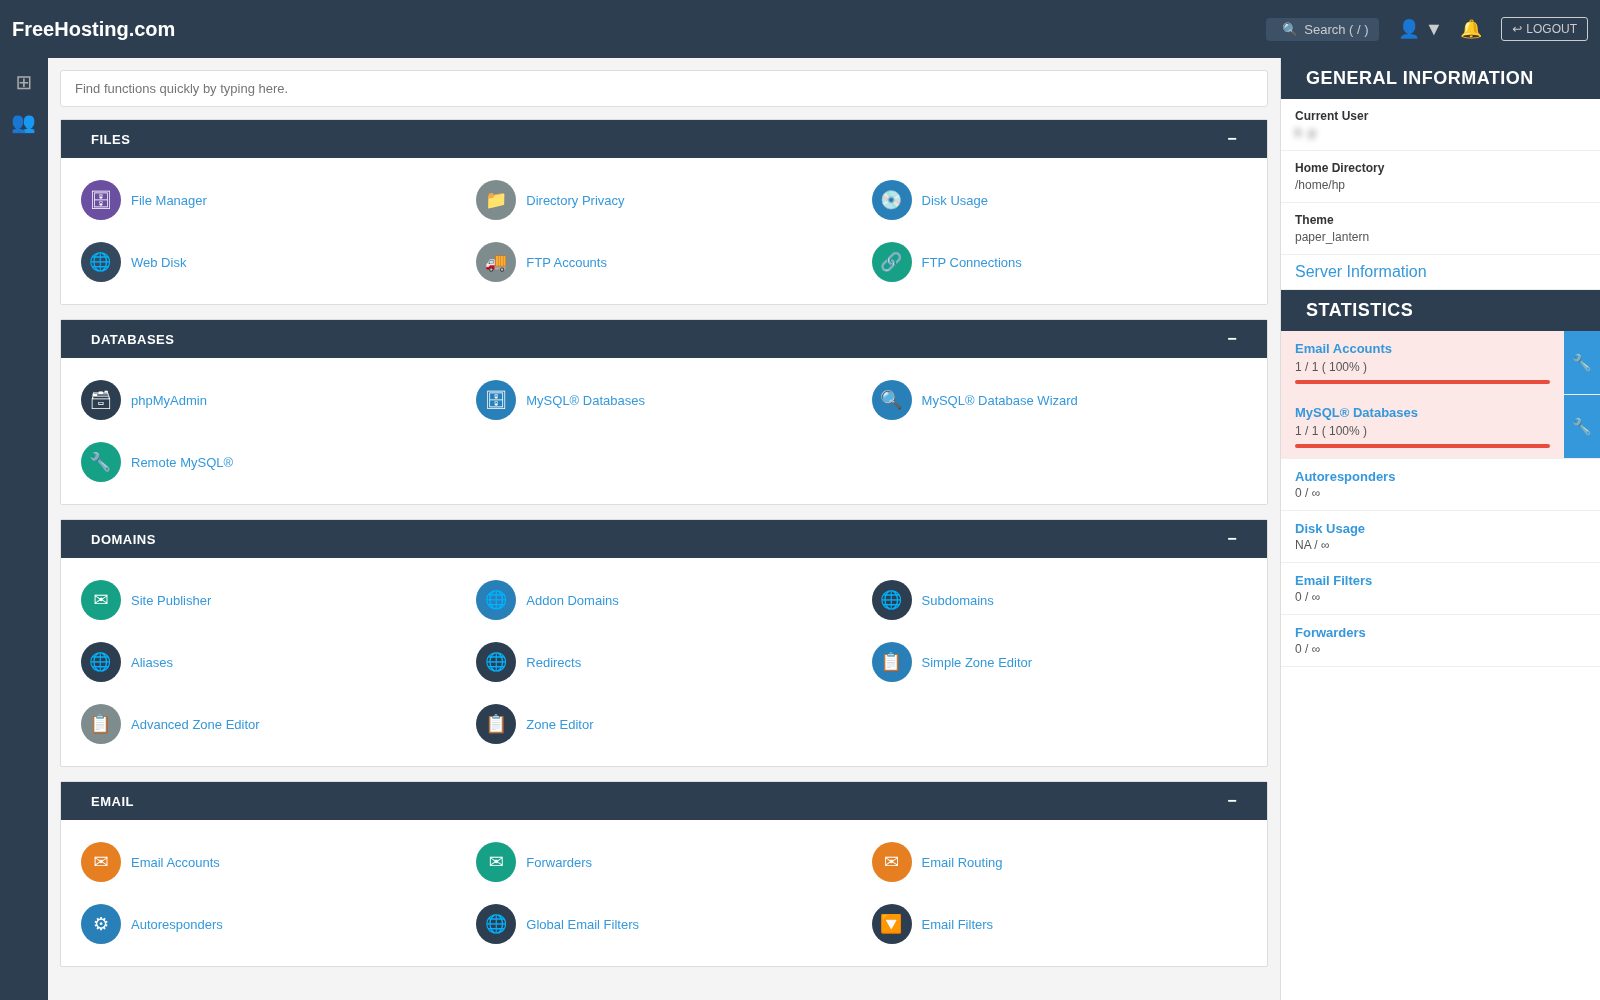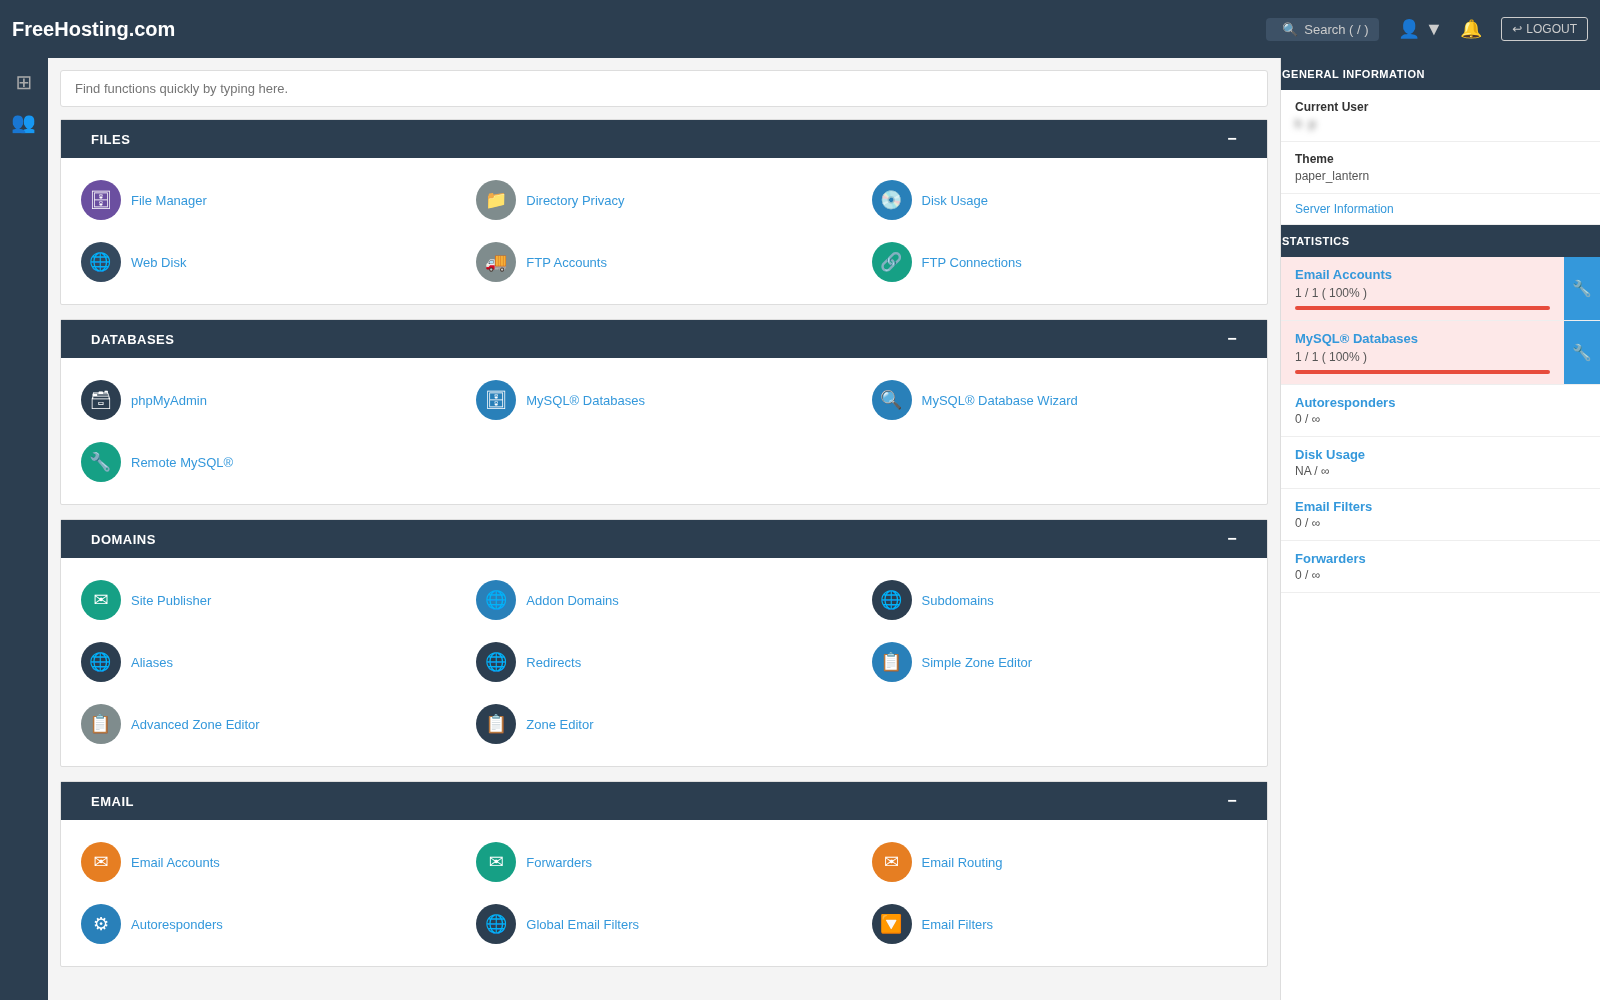--- a/index.html
+++ b/index.html
@@ -161,22 +161,22 @@
     .right-sidebar {
       width: 320px;
       background: #fff;
       border-left: 1px solid #ddd;
       overflow-y: auto;
       flex-shrink: 0;
     }
     .right-section-header {
       background: #2c3e50;
       color: #fff;
-      padding: 10px 1px;
-      font-size: 11px;
+      padding: 10px 25px;
+      font-size: 18px;
       font-weight: bold;
       letter-spacing: 0.5px;
     }
     .info-row {
       padding: 10px 14px;
       border-bottom: 1px solid #eee;
     }
     .info-label {
       font-weight: bold;
       font-size: 12px;
@@ -187,21 +187,21 @@
       font-size: 12px;
       color: #555;
     }
     .info-value.domain-value {
       font-size: 13px;
       color: #555;
       font-weight: bold;
     }
     .info-link {
       color: #3498db;
-      font-size: 12px;
+      font-size: 16px;
       cursor: pointer;
       padding: 8px 14px;
       display: block;
       border-bottom: 1px solid #eee;
     }
 
     
     .stat-row {
       display: flex;
       align-items: stretch;
@@ -450,20 +450,24 @@
     <div class="right-section-header">
       <span>GENERAL INFORMATION</span>
     </div>
 
     <div class="info-row">
       <div class="info-label">Current User</div>
       <div class="info-value blurred">h p</div>
     </div>
 
 
+    <div class="info-row">
+      <div class="info-label">Home Directory</div>
+      <div class="info-value">/home/hp</div>
+    </div>
 
 
     <div class="info-row">
       <div class="info-label">Theme</div>
       <div class="info-value">paper_lantern</div>
     </div>
 
     <a class="info-link">Server Information</a>
 
     <div class="right-section-header">

